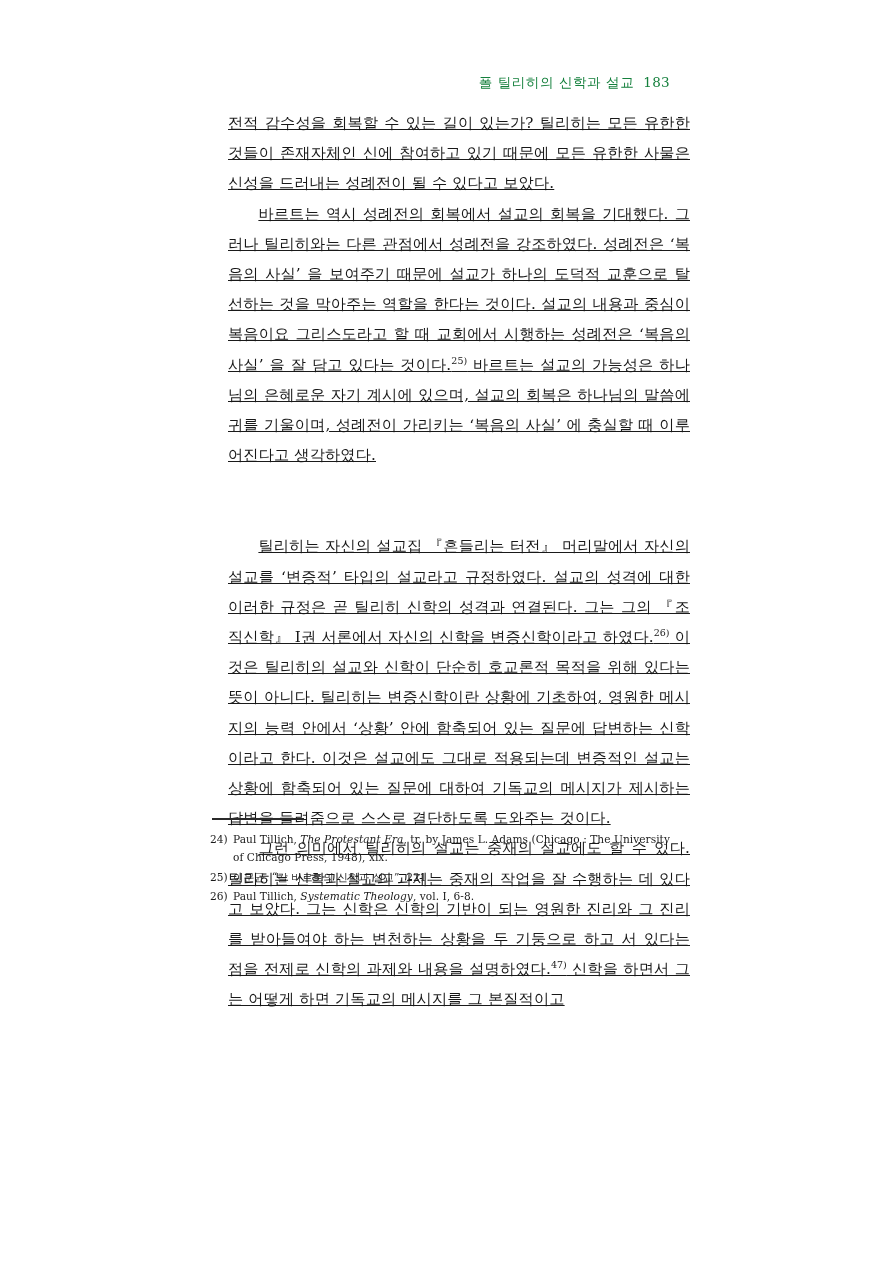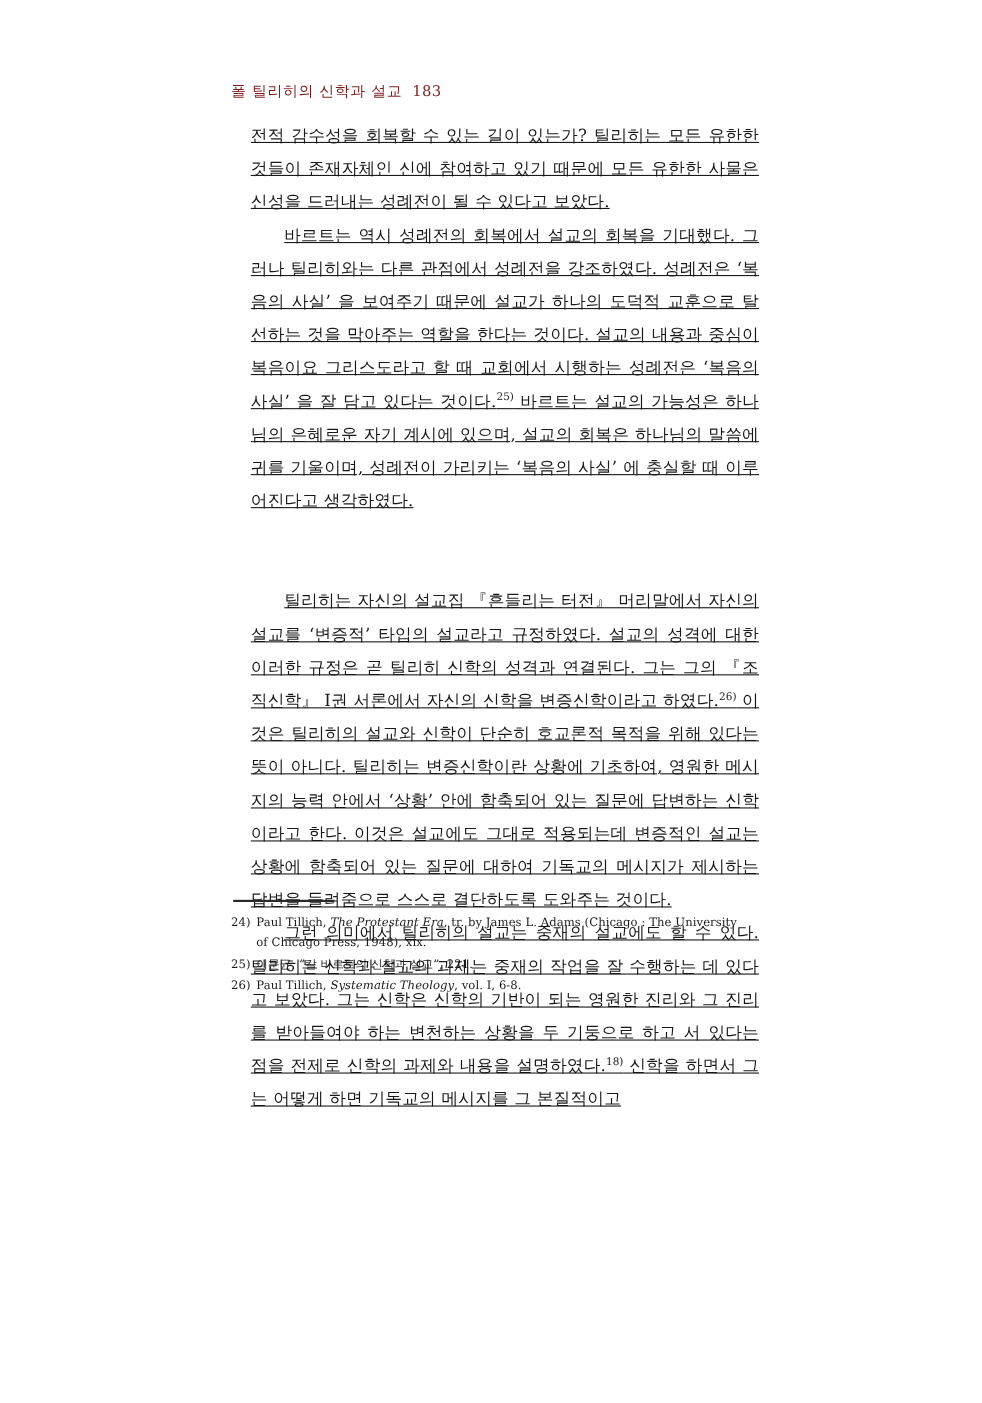--- a/index.html
+++ b/index.html
@@ -24,24 +24,24 @@
     height: 1275px;
     overflow: hidden;
   }
 
   
   .running-head {
     position: absolute;
     left: 210px;
     top: 74px;
     width: 460px;
-    text-align: left;
+    text-align: right;
     font-size: 13.5px;
     letter-spacing: 0.3px;
-    color: #7f1d1d;
+    color: #15803d;
     white-space: nowrap;
   }
   .running-head .rh-title { letter-spacing: 0.6px; }
   .running-head .rh-page { margin-left: 9px; }
 
   
   .text-col {
     position: absolute;
     left: 228px;
     top: 108px;
@@ -129,21 +129,21 @@
 
     <p class="body-par indent"><span>바르트는 역시 성례전의 회복에서 설교의 회복을 기대했다. 그러나 틸리히와는 다른 관점에서 성례전을 강조하였다. 성례전은 ‘복음의 사실’ 을 보여주기 때문에 설교가 하나의 도덕적 교훈으로 탈선하는 것을 막아주는 역할을 한다는 것이다. 설교의 내용과 중심이 복음이요 그리스도라고 할 때 교회에서 시행하는 성례전은 ‘복음의 사실’ 을 잘 담고 있다는 것이다.</span><sup class="fn-ref">25)</sup><span> 바르트는 설교의 가능성은 하나님의 은혜로운 자기 계시에 있으며, 설교의 회복은 하나님의 말씀에 귀를 기울이며, 성례전이 가리키는 ‘복음의 사실’ 에 충실할 때 이루어진다고 생각하였다.</span></p>
 
     <div class="gap-before-heading"></div>
 
 
     <div class="gap-after-heading"></div>
 
     <p class="body-par indent"><span>틸리히는 자신의 설교집 『흔들리는 터전』 머리말에서 자신의 설교를 ‘변증적’ 타입의 설교라고 규정하였다. 설교의 성격에 대한 이러한 규정은 곧 틸리히 신학의 성격과 연결된다. 그는 그의 『조직신학』 I권 서론에서 자신의 신학을 변증신학이라고 하였다.</span><sup class="fn-ref">26)</sup><span> 이것은 틸리히의 설교와 신학이 단순히 호교론적 목적을 위해 있다는 뜻이 아니다. 틸리히는 변증신학이란 상황에 기초하여, 영원한 메시지의 능력 안에서 ‘상황’ 안에 함축되어 있는 질문에 답변하는 신학이라고 한다. 이것은 설교에도 그대로 적용되는데 변증적인 설교는 상황에 함축되어 있는 질문에 대하여 기독교의 메시지가 제시하는 답변을 들려줌으로 스스로 결단하도록 도와주는 것이다.</span></p>
 
-    <p class="body-par indent"><span>그런 의미에서 틸리히의 설교는 중재의 설교에도 할 수 있다. 틸리히는 신학과 설교의 과제는 중재의 작업을 잘 수행하는 데 있다고 보았다. 그는 신학은 신학의 기반이 되는 영원한 진리와 그 진리를 받아들여야 하는 변천하는 상황을 두 기둥으로 하고 서 있다는 점을 전제로 신학의 과제와 내용을 설명하였다.</span><sup class="fn-ref">18)</sup><span> 신학을 하면서 그는 어떻게 하면 기독교의 메시지를 그 본질적이고</span></p>
+    <p class="body-par indent"><span>그런 의미에서 틸리히의 설교는 중재의 설교에도 할 수 있다. 틸리히는 신학과 설교의 과제는 중재의 작업을 잘 수행하는 데 있다고 보았다. 그는 신학은 신학의 기반이 되는 영원한 진리와 그 진리를 받아들여야 하는 변천하는 상황을 두 기둥으로 하고 서 있다는 점을 전제로 신학의 과제와 내용을 설명하였다.</span><sup class="fn-ref">47)</sup><span> 신학을 하면서 그는 어떻게 하면 기독교의 메시지를 그 본질적이고</span></p>
 
   </div>
 
   <div class="footnotes">
     <div class="fn-rule"></div>
     <div id="footnote-list">
         <div class="fn-item">
           <span class="fn-num">24)</span>
           <span class="fn-text"><span>Paul Tillich, </span><i>The Protestant Era</i><span>, tr. by James L. Adams (Chicago : The University of Chicago Press, 1948), xix.</span></span>
         </div>

